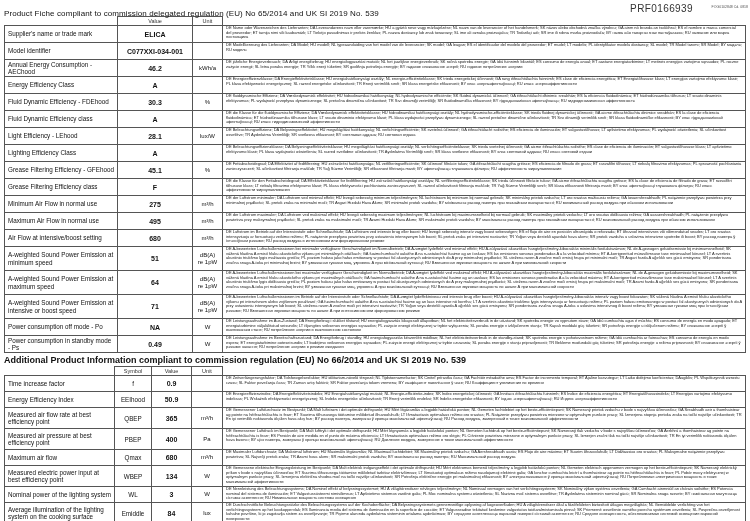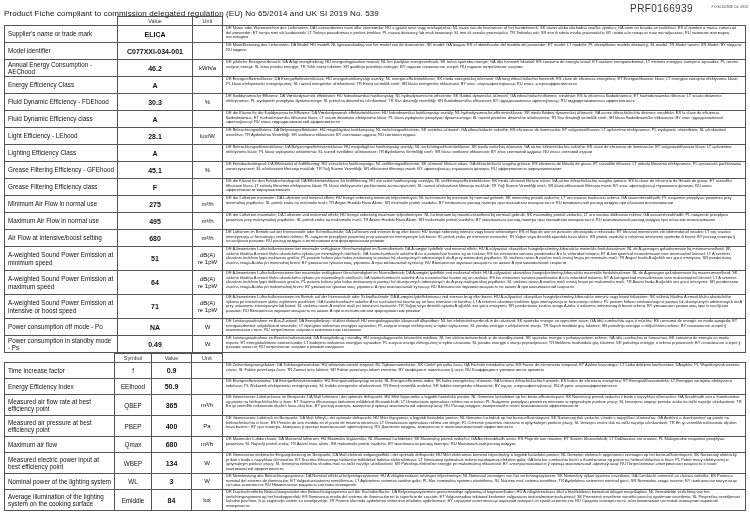--- a/index.html
+++ b/index.html
@@ -272,20 +272,21 @@
             <div>0.49</div>
           </td>
         <td class="unit"><div>W</div></td>
         <td class="langs">
             <div class="langs-inner">DE Leistungsaufnahme im Bereitschaftszustand; DA Energiforbrug i standby; HU energiafogyasztás készenléti módban; NL het elektriciteitsverbruik in de standby-stand; SK spotreba energie v pohotovostnom režime; GA ídiú cumhachta ar fuireachas; ES consumo de energía en modo espera; ET energiatarbimine ooteseisundis; LT budėjimo veiksenos energijos sąnaudos; PL zużycie energii elektrycznej w trybie czuwania; SL poraba energije v stanju pripravljenosti; TR Bekleme modundaki güç tüketimi; SR potrošnja energije u režimu pripravnosti; BY спажыванне энергіі ў рэжыме чакання; RU потребление энергии в режиме ожидания</div>
           </td>
       </tr>
       </tbody>
   </table>
 
+  <div class="title2">Additional Product Information compliant to commission regulation (EU) No 66/2014 and UK SI 2019 No. 539</div>
 
   <table class="t" id="table2">
     <colgroup>
       <col style="width:110px">
         <col style="width:37px">
         <col style="width:40px">
         <col style="width:31px">
         <col>
     </colgroup>
     <thead>

